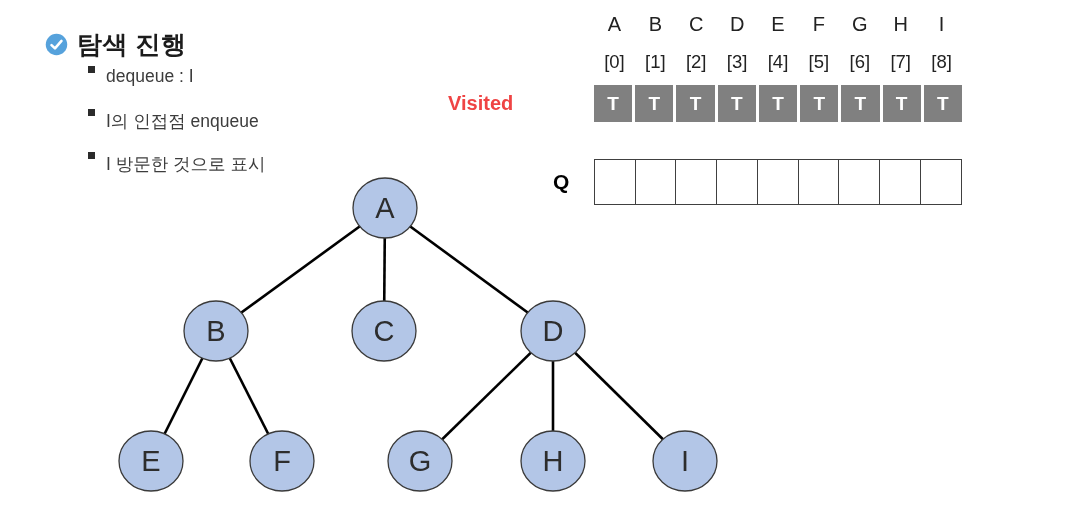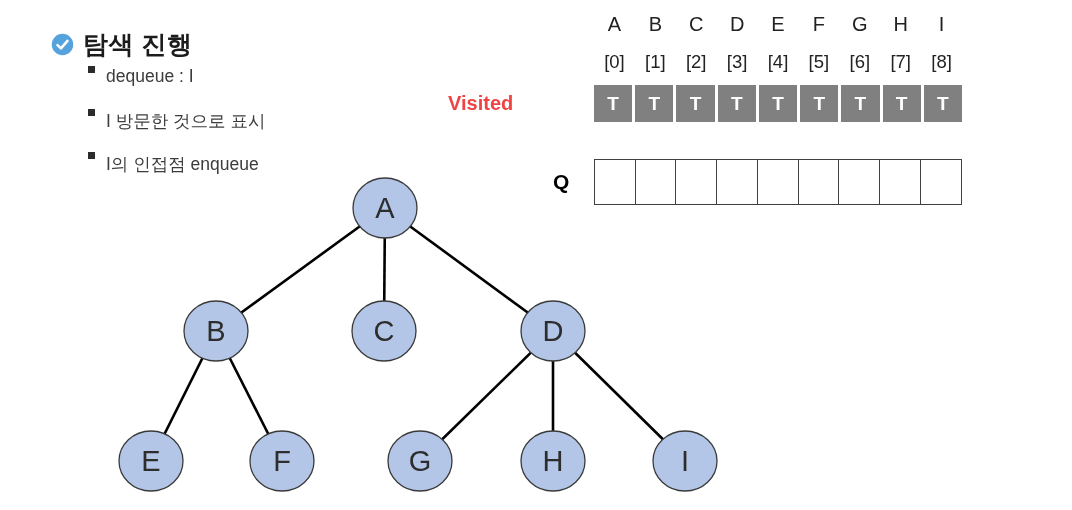--- a/index.html
+++ b/index.html
@@ -1,21 +1,21 @@
 <!DOCTYPE html>
 <html><head>
 <meta charset="utf-8">
 <style>
   * { margin:0; padding:0; box-sizing:border-box; }
   html,body { background:#ffffff; }
   body { width:1072px; height:510px; font-family:"Liberation Sans","DejaVu Sans",sans-serif; }
   .slide { position:relative; width:1072px; height:510px; background:#ffffff; overflow:hidden; }
 
   
-  .title-row { position:absolute; left:51px; top:28px; display:flex; align-items:center; gap:9px; }
+  .title-row { position:absolute; left:45px; top:28px; display:flex; align-items:center; gap:9px; }
   .check-icon { width:23px; height:23px; flex:none; }
   .check-icon svg { display:block; width:100%; height:100%; }
   .slide-title { font-size:25px; font-weight:700; color:#1c1c1c; letter-spacing:0.5px; }
 
   
   .bullets { position:absolute; left:88px; top:66px; list-style:none; }
   .bullets li { display:flex; align-items:flex-start; height:43px; font-size:17.5px; color:#3c3c3c; }
   .bullets .marker { width:7px; height:7px; margin-right:11px; flex:none; }
 
   
@@ -56,25 +56,25 @@
     <div class="slide-title">탐색 진행</div>
   </div>
 
   <ul class="bullets">
       <li>
         <span class="marker" style="background: rgb(43, 43, 43);"></span>
         <span>dequeue : I</span>
       </li>
       <li>
         <span class="marker" style="background: rgb(43, 43, 43);"></span>
-        <span>I 방문한 것으로 표시</span>
+        <span>I의 인접점 enqueue</span>
       </li>
       <li>
         <span class="marker" style="background: rgb(43, 43, 43);"></span>
-        <span>I의 인접점 enqueue</span>
+        <span>I 방문한 것으로 표시</span>
       </li>
     </ul>
 
   <div class="letters-row">
       <div class="col">A</div>
       <div class="col">B</div>
       <div class="col">C</div>
       <div class="col">D</div>
       <div class="col">E</div>
       <div class="col">F</div>

